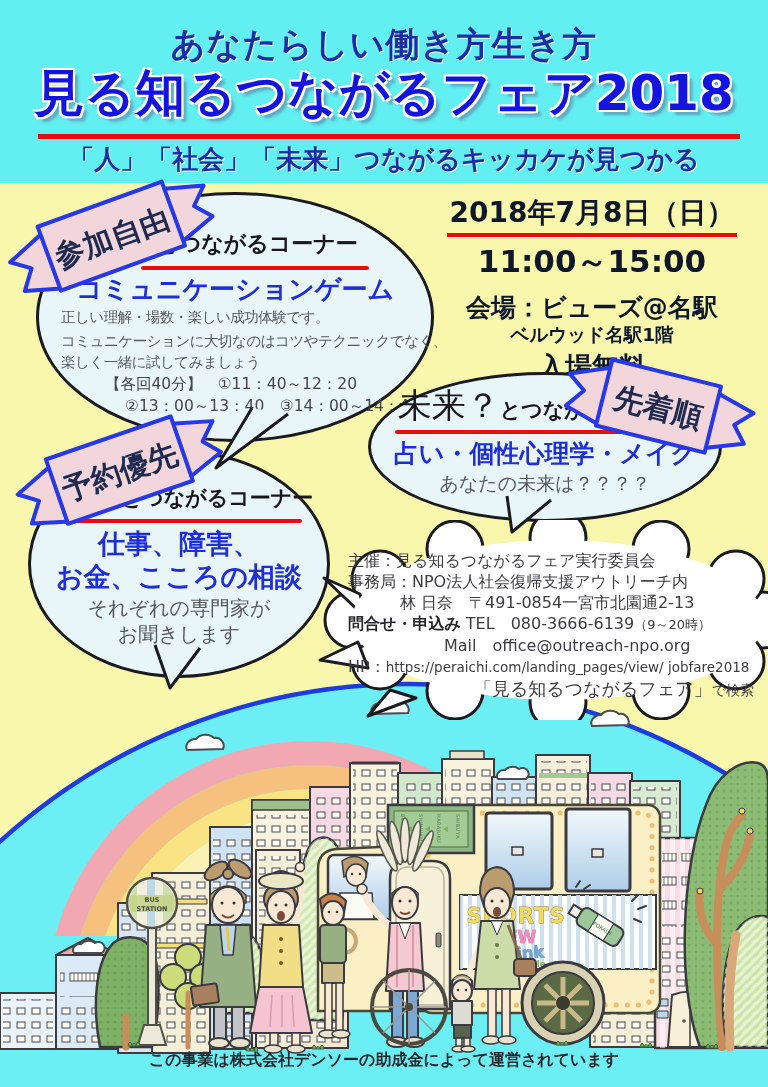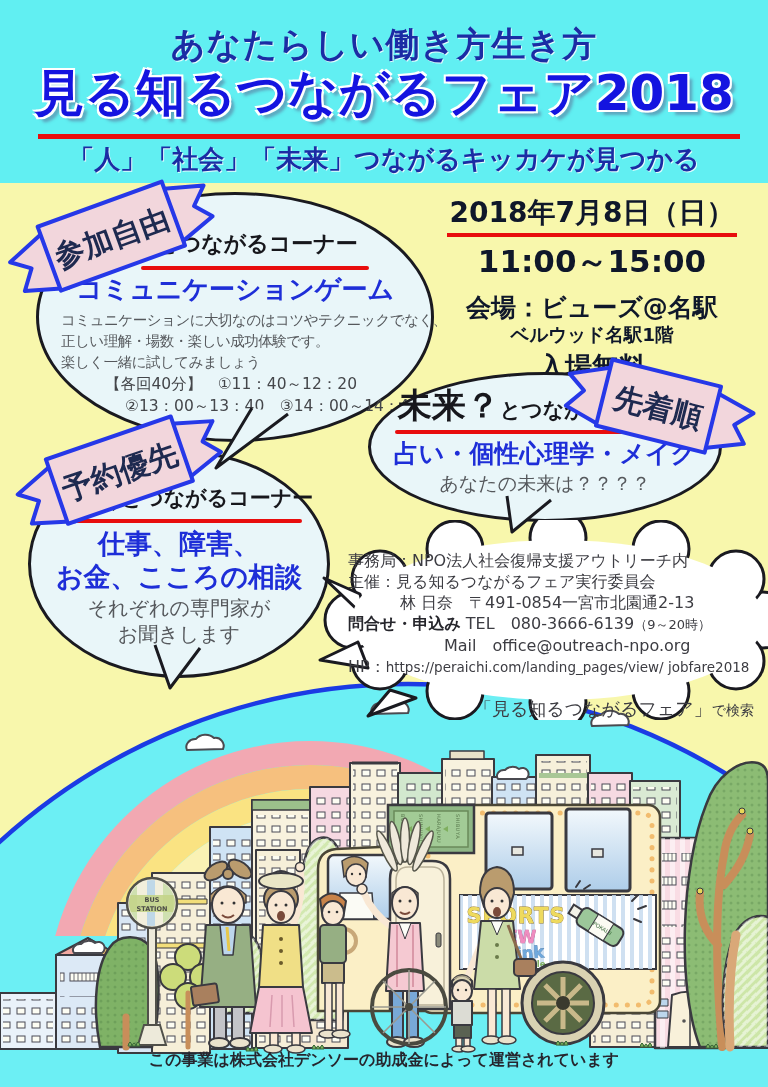--- a/index.html
+++ b/index.html
@@ -15,21 +15,21 @@
            color:#1414E0;z-index:2;letter-spacing:0px;
            text-shadow:-2px -2px 0 #fff,2px -2px 0 #fff,-2px 2px 0 #fff,2px 2px 0 #fff,
                         5px 5px 3px rgba(90,110,150,.55);}
   .title-line{left:38px;top:134px;width:702px;height:5px;background:#E80D0D;z-index:2;}
   .subtitle{left:0;top:142px;width:768px;text-align:center;font-size:26px;font-weight:bold;
            color:#1B2CA4;z-index:2;text-shadow:1px 1px 0 rgba(255,255,255,.8);}
   
   .bubble{background:#E9F6F9;border:3px solid #1A1A20;border-radius:50%;z-index:3;
           display:flex;flex-direction:column;align-items:center;}
   .redline{height:4px;background:#E80D0D;border-radius:2px;}
-  .big-k{font-weight:bold;color:#17171C;}
+  .big-k{font-weight:normal;color:#17171C;}
   .rest-k{font-weight:bold;color:#17171C;}
   .blue-h{font-weight:bold;color:#1E2ED8;}
   .gray-t{color:#55585C;}
   .tail{z-index:4;}
   
   .info-block{left:420px;top:194px;width:344px;text-align:center;color:#0f172a;z-index:3;}
   .info-date{font-size:28px;font-weight:bold;}
   .date-line{width:290px;height:4px;background:#E80D0D;margin:1px auto 4px auto;}
   .info-time{font-size:31px;font-weight:bold;}
   .info-venue{font-size:25px;font-weight:bold;margin-top:8px;}
@@ -40,21 +40,21 @@
   .ribtext{font-size:30px;font-weight:bold;fill:#1E2A50;text-anchor:middle;}
   
   .cloud-svg{left:318px;top:520px;z-index:5;}
   .org-text{left:348px;top:550px;width:408px;font-size:16px;line-height:21px;
             color:#3C3C42;z-index:6;}
   .org-text .ind1{padding-left:52px;}
   .org-text .ind2{padding-left:96px;}
   .org-text .bold{font-weight:bold;color:#26262C;}
   .org-text .small{font-size:13px;}
   .org-text .url{font-size:13.5px;}
-  .org-line7{text-align:right;padding-right:2px;margin-top:20px;}
+  .org-line7{text-align:right;padding-right:2px;}
   .org-line7 .big{font-size:18px;}
   .org-line7 .small{font-size:14px;}
   
   .illu{left:0;top:655px;z-index:2;}
   .footer-note{left:0;top:1050px;width:768px;text-align:center;font-size:16px;
                font-weight:600;color:#26262E;z-index:7;}
 </style>
 </head>
 <body>
 
@@ -65,22 +65,22 @@
   <div class="abs main-title">見る知るつながるフェア2018</div>
   <div class="abs title-line"></div>
   <div class="abs subtitle">「人」「社会」「未来」つながるキッカケが見つかる</div>
 
   <div class="abs bubble" style="left:36px;top:192px;width:392px;height:232px;padding-top:12px;">
     <div>
       <span class="big-k" style="font-size:44px;">人</span><span class="rest-k" style="font-size:22px;">とつながるコーナー</span>
     </div>
     <div class="redline" style="width:228px;margin:0 0 2px 40px;"></div>
     <div class="blue-h" style="font-size:26px;">コミュニケーションゲーム</div>
+    <div class="gray-t" style="align-self:flex-start;margin-left:22px;font-size:14.5px;letter-spacing:-0.5px;line-height:21px;">正しい理解・場数・楽しい成功体験です。</div>
     <div class="gray-t" style="align-self:flex-start;margin-left:22px;margin-top:3px;font-size:14.5px;letter-spacing:-0.5px;line-height:21px;white-space:nowrap;">コミュニケーションに大切なのはコツやテクニックでなく、</div>
-    <div class="gray-t" style="align-self:flex-start;margin-left:22px;font-size:14.5px;letter-spacing:-0.5px;line-height:21px;">正しい理解・場数・楽しい成功体験です。</div>
     <div class="gray-t" style="align-self:flex-start;margin-left:22px;font-size:14.5px;letter-spacing:-0.5px;line-height:21px;">楽しく一緒に試してみましょう</div>
     <div class="gray-t" style="align-self:flex-start;margin-left:66px;font-size:15.5px;line-height:22px;color:#44464A;">【各回40分】　①11：40～12：20</div>
     <div class="gray-t" style="align-self:flex-start;margin-left:86px;font-size:15.5px;line-height:22px;color:#44464A;">②13：00～13：40　③14：00～14：40</div>
   </div>
   <svg class="abs tail" style="left:200px;top:404px;" width="100" height="72">
     <path d="M52,4 L16,64 L88,10" fill="#E9F6F9" stroke="#1A1A20" stroke-width="3" stroke-linejoin="round"></path>
   </svg>
   <svg class="abs" style="left:0px;top:176px;z-index:4;" width="225" height="130" viewBox="0 0 225 130">
     <g transform="rotate(-20 112 62)">
       <path class="rib" d="M52,32 L8,50 L26,63 L12,82 L54,94 Z"></path>
@@ -539,22 +539,22 @@
       <circle cx="240" cy="18" r="28"></circle>
         <circle cx="343" cy="29" r="28"></circle>
         <circle cx="418" cy="59" r="28"></circle>
       <path d="M42,74 L6,58 L48,98 Z"></path>
       <path d="M40,122 L2,140 L50,148 Z"></path>
       <path d="M72,170 L50,196 L98,178 Z"></path>
     </g>
     <ellipse cx="240" cy="100" rx="206" ry="80" fill="#FFFFFF"></ellipse>
   </svg>
   <div class="abs org-text">
+    <div>主催：見る知るつながるフェア実行委員会</div>
     <div>事務局：NPO法人社会復帰支援アウトリーチ内</div>
-    <div>主催：見る知るつながるフェア実行委員会</div>
     <div class="ind1">林 日奈　〒491-0854一宮市北園通2-13</div>
     <div><span class="bold">問合せ・申込み</span> <span>TEL　080-3666-6139</span><span class="small">（9～20時）</span></div>
     <div class="ind2">Mail　office@outreach-npo.org</div>
     <div><span>HP：</span><span class="url">https://peraichi.com/landing_pages/view/ jobfare2018</span></div>
     <div class="org-line7"><span class="big">「見る知るつながるフェア」</span><span class="small">で検索</span></div>
   </div>
 
   <div class="abs footer-note">この事業は株式会社デンソーの助成金によって運営されています</div>
 </div>
 

